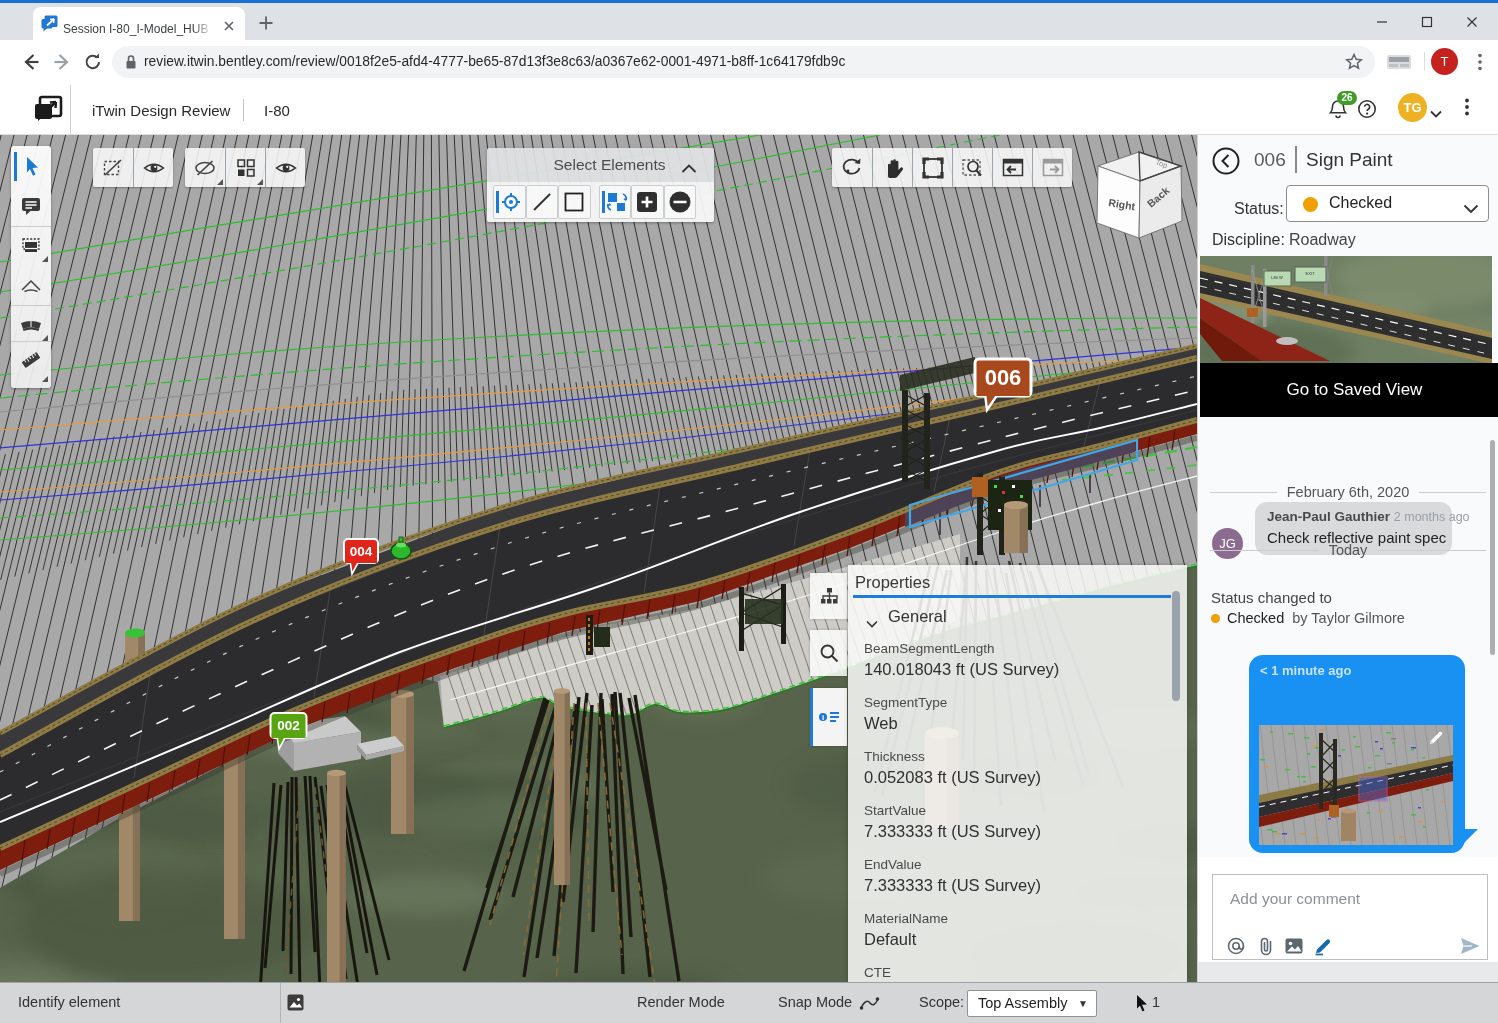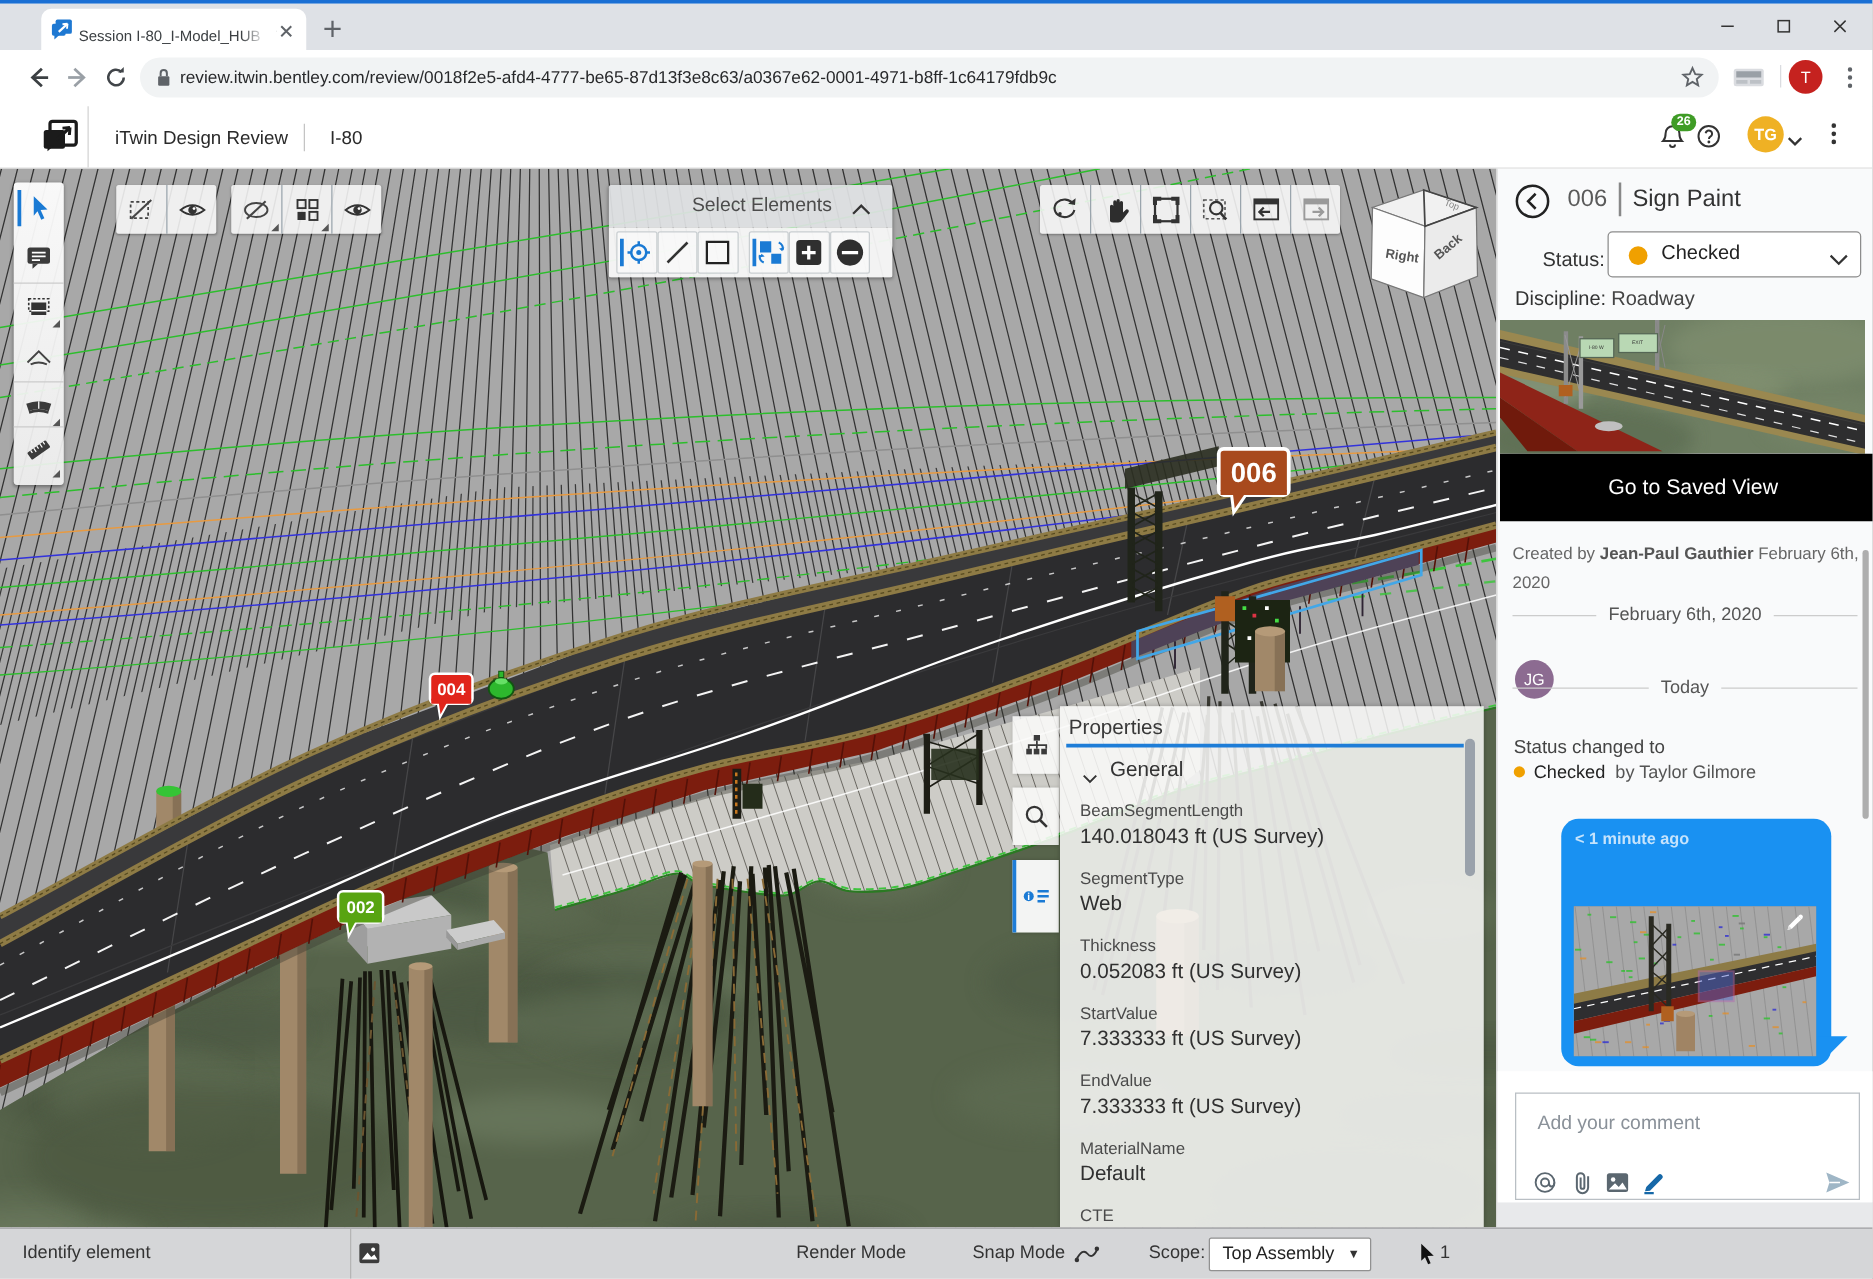--- a/index.html
+++ b/index.html
@@ -629,25 +629,28 @@
         <path d="M52 12 L66 66 M66 16 L52 62" stroke="#999" stroke-width="0.8"></path>
         <rect x="124" y="0" width="3.5" height="40" fill="#8b8b8b"></rect>
         <path d="M125 2 L132 38 M132 4 L125 34" stroke="#888" stroke-width="0.8"></path>
         <rect x="64" y="15" width="27" height="15" fill="#b9d8b4" stroke="#556655" stroke-width="1"></rect>
         <rect x="95" y="11" width="31" height="15" fill="#b9d8b4" stroke="#556655" stroke-width="1"></rect>
         <text x="77" y="23" font-size="4" fill="#333" text-anchor="middle" font-family="Liberation Sans">I-80 W</text>
         <text x="110" y="19" font-size="4" fill="#333" text-anchor="middle" font-family="Liberation Sans">EXIT</text>
         <rect x="47" y="52" width="11" height="9" fill="#b06020"></rect>
       </svg></div>
     <div class="abs" id="gotobar">Go to Saved View</div>
-    <div class="abs" id="createdtxt">Created by <b style="color:#555">Jean-Paul Gauthier</b> February 6th, 2020</div>
     <div class="abs divrow" style="top:348px">
       <div class="ln"></div>
       <div class="tx">February 6th, 2020</div>
       <div class="ln"></div>
+    </div>
+    <div class="abs" id="graybubble">
+      <div class="abs" style="left:12px;top:7px;font-size:13.5px;white-space:nowrap"><b style="color:#4a4a4a">Jean-Paul Gauthier</b> <span style="color:#98a0a6;font-size:12.5px">2 months ago</span></div>
+      <div class="abs" style="left:12px;top:27px;font-size:15px;color:#222;white-space:nowrap">Check reflective paint spec</div>
     </div>
     <div class="abs" id="jgavatar">JG</div>
     <div class="abs divrow" style="top:406px">
       <div class="ln"></div>
       <div class="tx">Today</div>
       <div class="ln"></div>
     </div>
     <div class="abs" id="statchg">Status changed to</div>
     <div class="abs" id="chkrow"><span style="display:inline-block;width:9px;height:9px;border-radius:50%;background:#f0a000;margin-right:7px"></span><span style="color:#222;font-size:14.5px">Checked</span>&nbsp; by Taylor Gilmore</div>
     <div class="abs" id="bluebubble">

